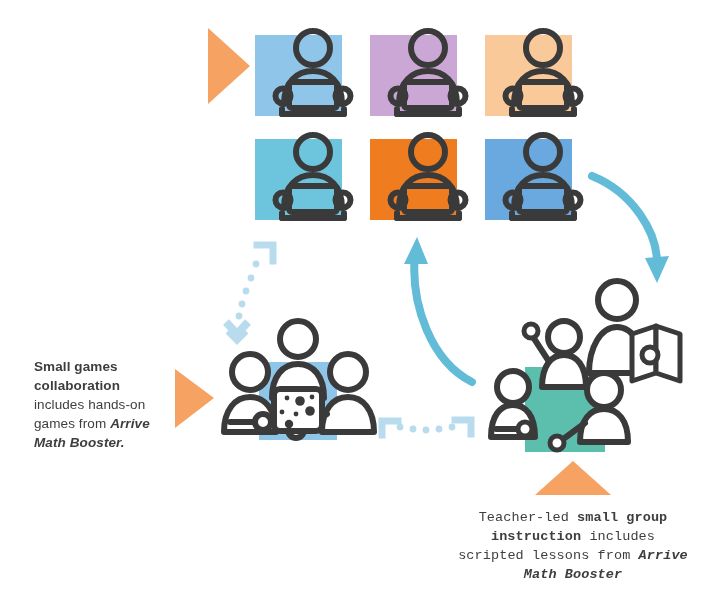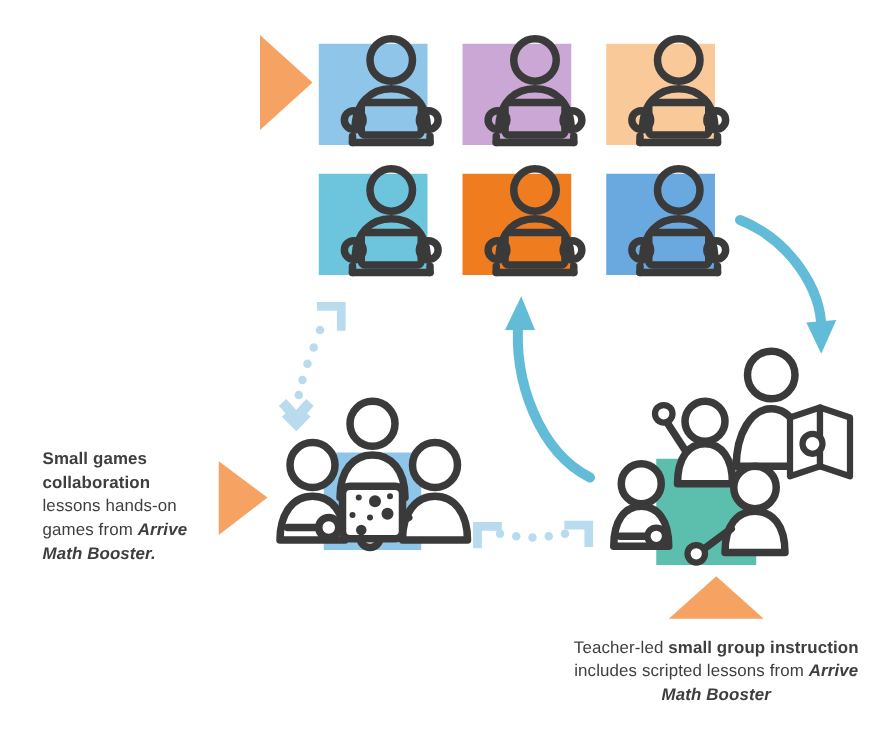--- a/index.html
+++ b/index.html
@@ -14,21 +14,21 @@
     position:absolute;
     font-size:13.5px;
     line-height:19px;
     color:#3e3e3e;
     letter-spacing:0.1px;
   }
   .caption b{font-weight:bold;}
   .caption i{font-style:italic;font-weight:bold;}
   #caption-independent{left:56px;top:26px;width:130px;}
   #caption-smallgroup{left:34px;top:357px;width:132px;}
-  #caption-teacher{left:455px;top:508px;width:236px;text-align:center;}
+  #caption-teacher{left:455px;top:508px;width:236px;text-align:center;font-family:Liberation Mono, monospace;}
 </style>
 </head>
 <body>
 
 <div class="canvas">
 
   <svg class="svg-layer" viewBox="0 0 707 597" xmlns="http://www.w3.org/2000/svg">
 
     <defs>
       <g id="person-laptop">
@@ -199,20 +199,20 @@
         <path d="M580,442 C580,420 590,409 604,409 C618,409 628,420 628,442 L580,442 Z" fill="#ffffff" stroke="#3a3a3a" stroke-width="6" stroke-linejoin="round"></path>
         <path d="M585,423 L562,440" fill="none" stroke="#3a3a3a" stroke-width="6" stroke-linecap="round"></path>
         <circle cx="557" cy="443" r="7" fill="#ffffff" stroke="#3a3a3a" stroke-width="5"></circle>
       </g>
     </g>
 
   </svg>
 
 
   <div class="caption" id="caption-smallgroup">
-    <b>Small games collaboration </b><span>lessons hands-on games from </span><i>Arrive Math Booster.</i>
+    <b>Small games collaboration </b><span>includes hands-on games from </span><i>Arrive Math Booster.</i>
   </div>
 
   <div class="caption" id="caption-teacher">
     <span>Teacher-led </span><b>small group instruction </b><span>includes scripted lessons from </span><i>Arrive Math Booster</i>
   </div>
 
 </div>
 
 </body></html>

